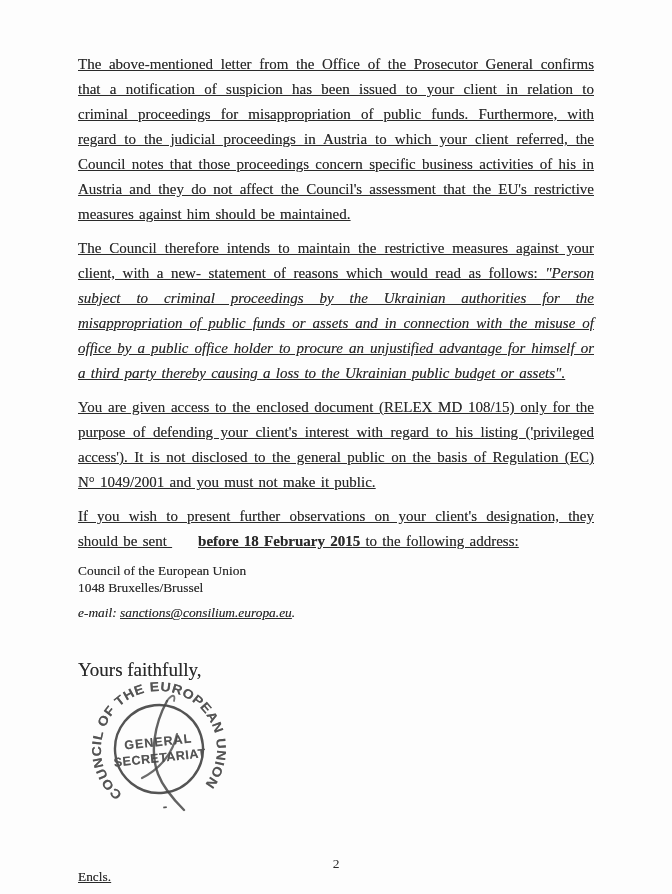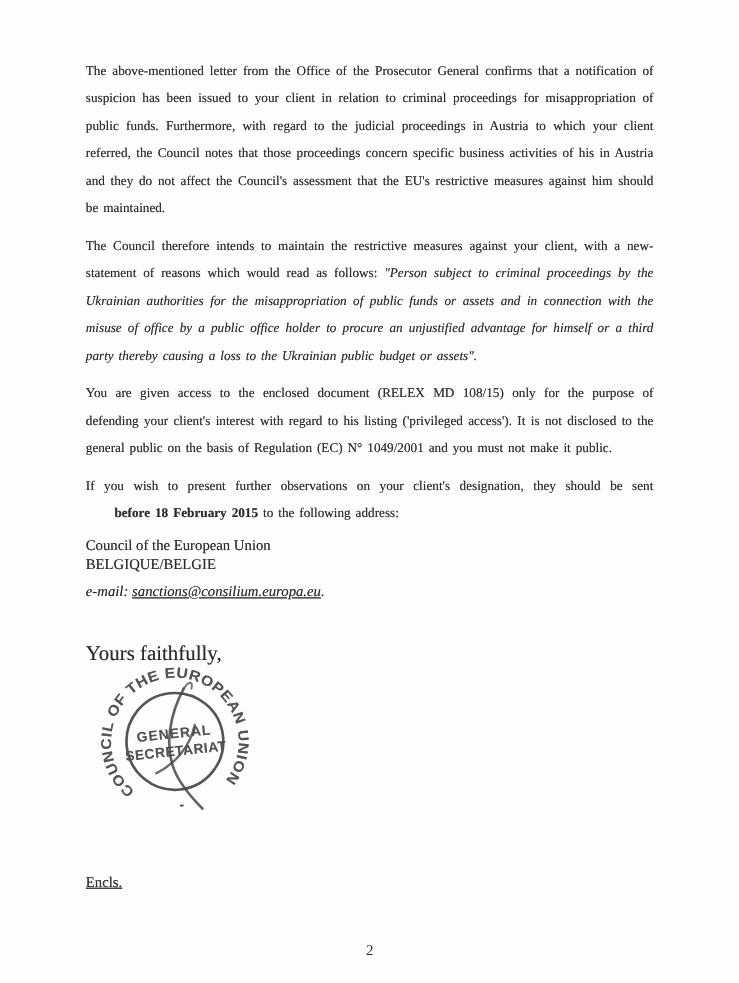--- a/index.html
+++ b/index.html
@@ -12,25 +12,26 @@
   .page {
     position: relative;
     width: 672px;
     height: 894px;
     padding: 52px 66px 0 78px;
     overflow: hidden;
     background: #fdfdfd;
     text-shadow: 0 0 0.5px rgba(45,45,45,0.55);
   }
   p.body-text {
-    font-size: 12px;
+    font-size: 15px;
     line-height: 25px;
     text-align: justify;
     margin: 0 12px 9px 0;
     word-spacing: 1.5px;
+    text-decoration: underline;
   }
   .italic { font-style: italic; }
   .bold { font-weight: bold; padding-left: 26px; }
   .address-block { margin-top: 7px; }
   .address-line { font-size: 13.4px; line-height: 16.5px; }
   .email-line { margin-top: 9px; font-size: 13.4px; font-style: italic; }
   .email-underline { text-decoration: underline; }
   .closing-line { margin-top: 38px; font-size: 19px; }
   .stamp-wrap { margin-top: -4px; margin-left: -8px; width: 178px; height: 142px; }
   .encls-line { margin-top: 50px; font-size: 13.4px; text-decoration: underline; }
@@ -57,21 +58,21 @@
   <p class="body-text">The above-mentioned letter from the Office of the Prosecutor General confirms that a notification of suspicion has been issued to your client in relation to criminal proceedings for misappropriation of public funds. Furthermore, with regard to the judicial proceedings in Austria to which your client referred, the Council notes that those proceedings concern specific business activities of his in Austria and they do not affect the Council's assessment that the EU's restrictive measures against him should be maintained.</p>
 
   <p class="body-text"><span>The Council therefore intends to maintain the restrictive measures against your client, with a new- statement of reasons which would read as follows: </span><span class="italic">"Person subject to criminal proceedings by the Ukrainian authorities for the misappropriation of public funds or assets and in connection with the misuse of office by a public office holder to procure an unjustified advantage for himself or a third party thereby causing a loss to the Ukrainian public budget or assets".</span></p>
 
   <p class="body-text">You are given access to the enclosed document (RELEX MD 108/15) only for the purpose of defending your client's interest with regard to his listing ('privileged access'). It is not disclosed to the general public on the basis of Regulation (EC) N° 1049/2001 and you must not make it public.</p>
 
   <p class="body-text"><span>If you wish to present further observations on your client's designation, they should be sent </span><span class="bold">before 18 February 2015</span><span> to the following address:</span></p>
 
   <div class="address-block">
     <div class="address-line">Council of the European Union</div>
-    <div class="address-line">BELGIQUE/BELGIE</div>
+    <div class="address-line">1048 Bruxelles/Brussel</div>
   </div>
 
   <div class="email-line"><span>e-mail: </span><span class="email-underline">sanctions@consilium.europa.eu</span><span>.</span></div>
 
   <div class="closing-line">Yours faithfully,</div>
 
   <div class="stamp-wrap">
     <svg class="stamp-svg" width="178" height="142" viewBox="0 0 178 142">
       <g transform="rotate(-6 89 72)" opacity="0.88">
         <circle cx="89" cy="72" r="44" fill="none" stroke="#3d3d3d" stroke-width="2.4"></circle>

